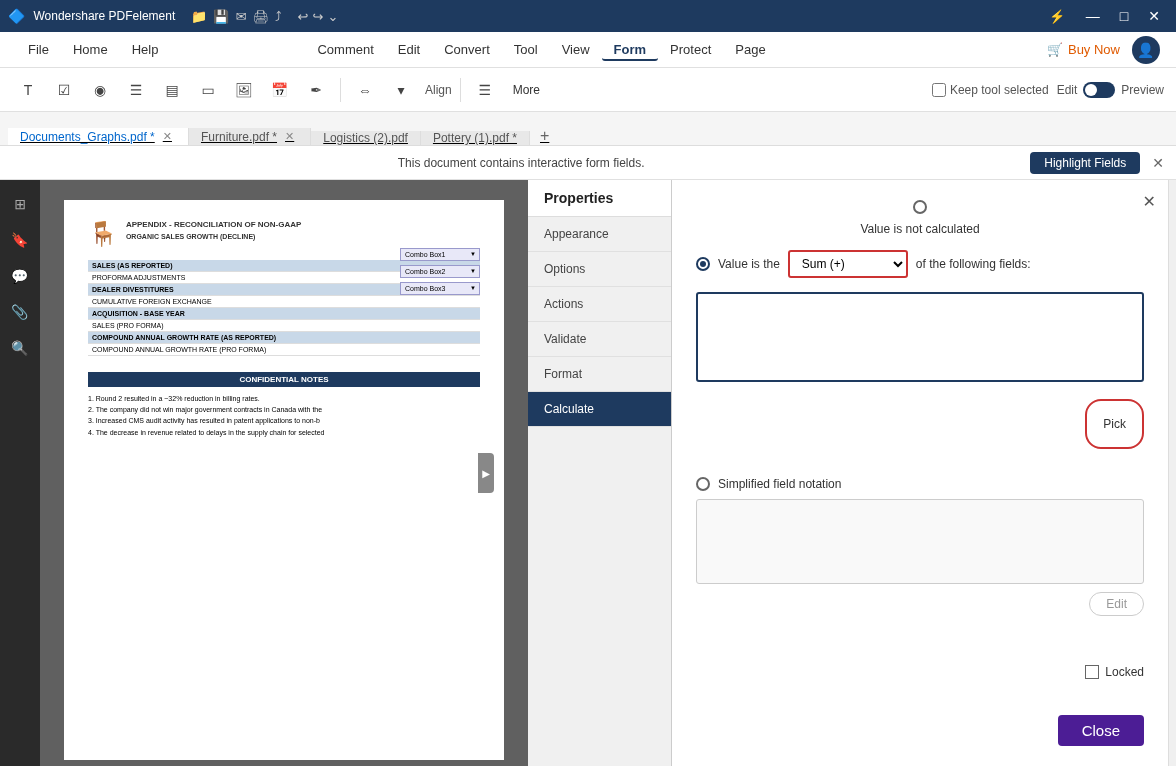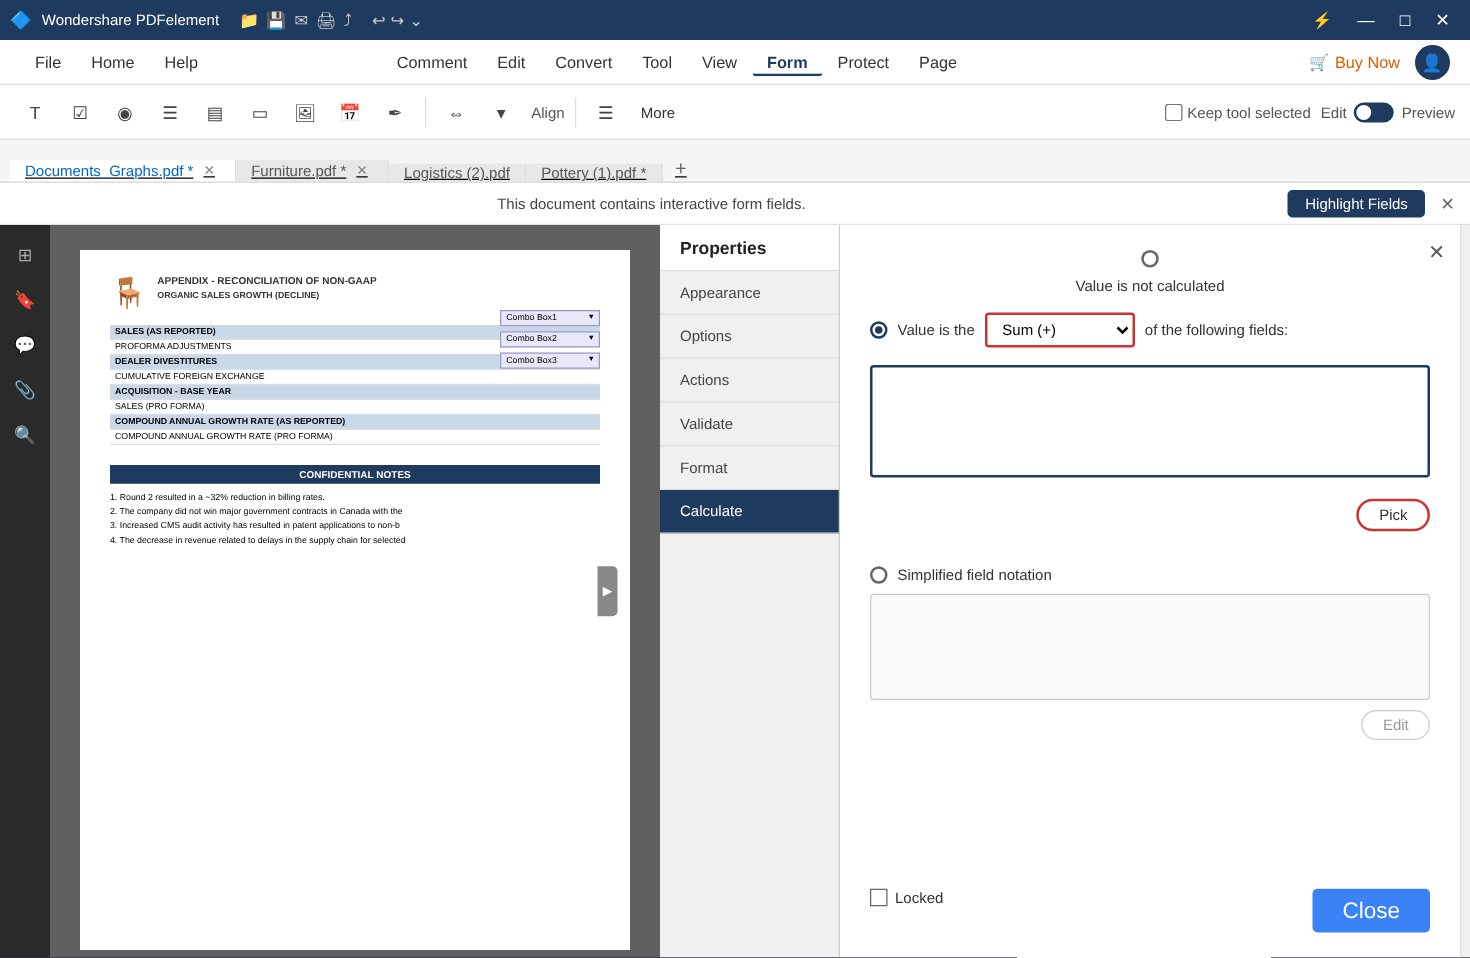--- a/index.html
+++ b/index.html
@@ -354,21 +354,21 @@
       border: 2px solid #1e3a5f;
       border-radius: 3px;
       padding: 6px;
       font-size: 12px;
       resize: none;
       margin-bottom: 8px;
     }
     .pick-btn {
       border: 2px solid #cc3333;
       border-radius: 16px;
-      padding: 4px 16px;
+      padding: 16px 16px;
       background: white;
       cursor: pointer;
       font-size: 12px;
       color: #333;
       align-self: flex-end;
       margin-bottom: 14px;
     }
     .simplified-row { display: flex; align-items: center; gap: 8px; margin-bottom: 8px; }
     .simplified-textarea {
       width: 100%;
@@ -387,35 +387,37 @@
       padding: 4px 16px;
       background: white;
       cursor: pointer;
       font-size: 12px;
       color: #999;
       align-self: flex-end;
       margin-bottom: 14px;
     }
     .bottom-row {
       display: flex;
-      align-items: flex-start;
+      align-items: flex-end;
       justify-content: space-between;
       margin-top: auto;
       padding-top: 10px;
+      flex-direction: column;
     }
     .locked-row { display: flex; align-items: center; gap: 6px; }
     .checkbox { width: 14px; height: 14px; border: 1px solid #666; background: white; cursor: pointer; }
     .close-btn {
-      background: #3b82f6;
+      background: #4c1d95;
       color: white;
       border: none;
       padding: 7px 24px;
       border-radius: 4px;
       cursor: pointer;
-      font-size: 18px;
+      font-size: 15px;
+      margin-top: 36px;
     }
     .right-scrollbar {
       width: 8px;
       background: #f0f0f0;
       border-left: 1px solid #ddd;
     }
 
     
     .form-menu { color: #1e3a5f; font-weight: 600; border-bottom: 2px solid #1e3a5f; padding-bottom: 2px; }
   </style>

